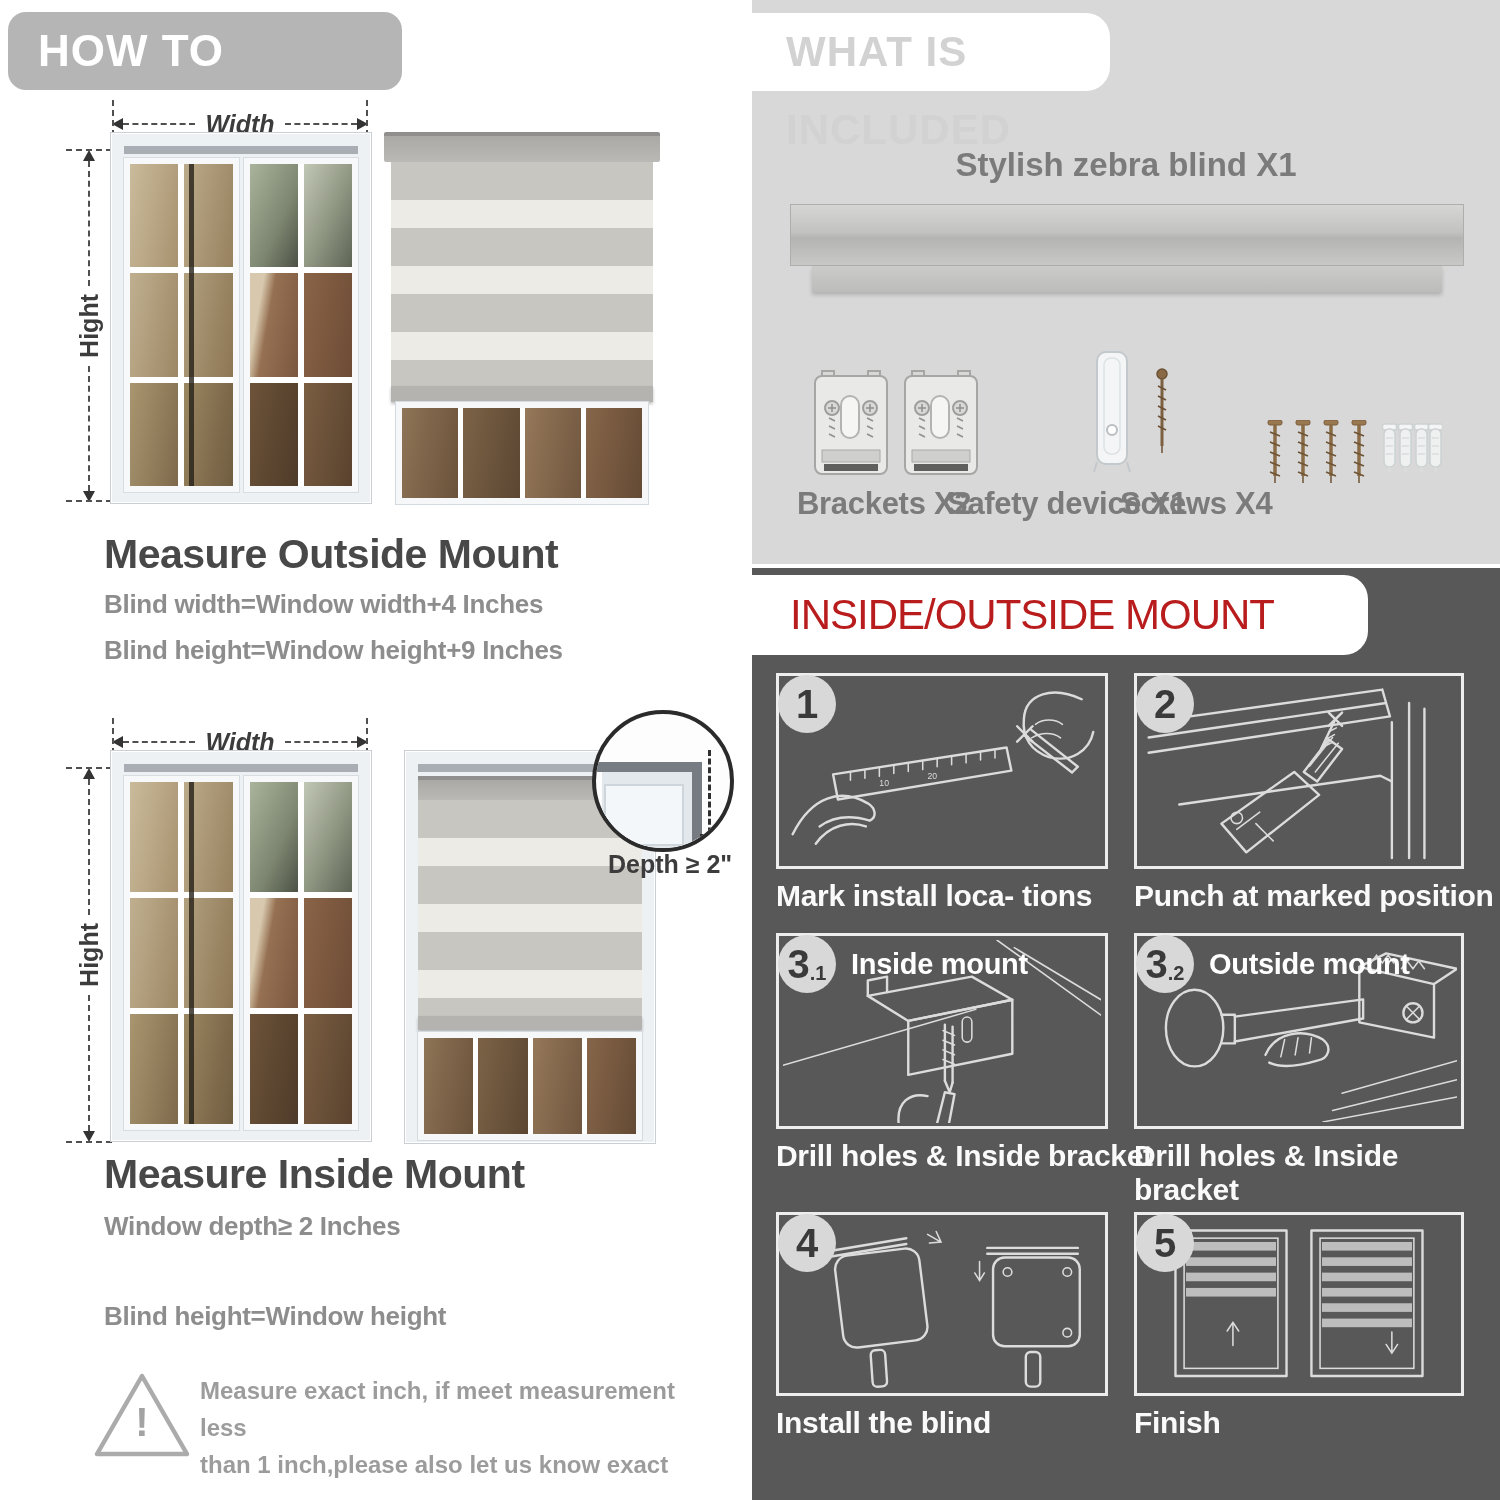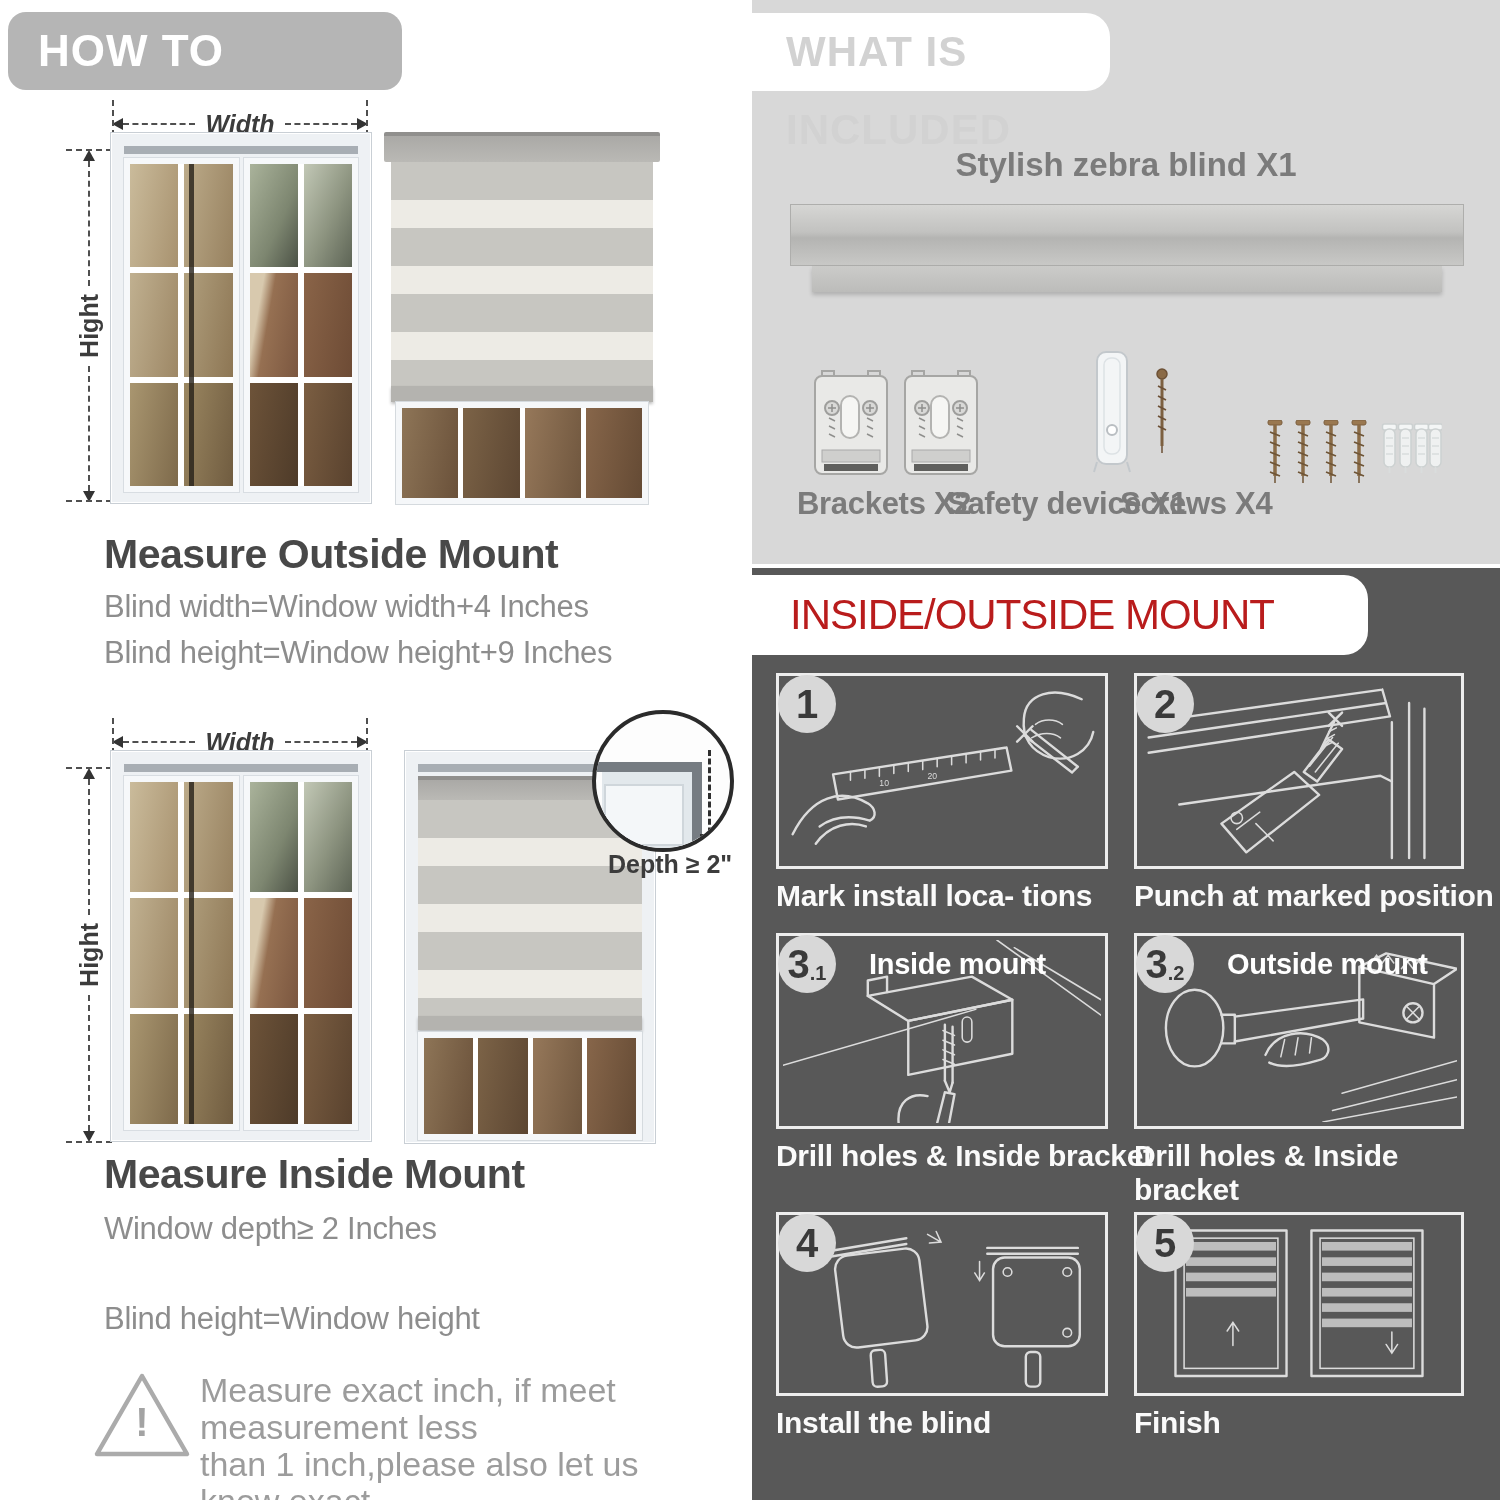--- a/index.html
+++ b/index.html
@@ -53,22 +53,22 @@
 
   
   .zstripes{background:repeating-linear-gradient(180deg,#c7c6c1 0 38px,#edebe5 38px 66px);}
   .cassette{background:linear-gradient(180deg,#908f8d 0 4px,#aaa9a6 4px,#bab9b5);}
   .rail{background:#b4b3af;box-shadow:0 2px 3px rgba(0,0,0,.25);}
   .minwin{border:6px solid #f5f7f9;outline:1px solid #d5dade;background:#fff;
     display:grid;grid-template-columns:1fr 1fr 1fr 1fr;gap:5px;}
 
   
   .heading{font-size:41px;font-weight:bold;color:#484848;letter-spacing:-0.5px;}
-  .bodyline{font-size:31px;font-weight:normal;color:#8d8d8d;letter-spacing:-0.3px;}
-  .warntext{font-size:34px;font-weight:normal;color:#9c9c9c;line-height:37px;}
+  .bodyline{font-size:26px;font-weight:bold;color:#8d8d8d;letter-spacing:-0.3px;}
+  .warntext{font-size:24px;font-weight:bold;color:#9c9c9c;line-height:37px;}
   .depthlbl{font-size:25px;font-weight:bold;color:#3c3c3c;}
 
   
   .depthcircle{width:142px;height:142px;border-radius:50%;border:4px solid #2b2b2b;background:#fdfdfd;overflow:hidden;}
   .dc-light{position:absolute;left:6px;top:58px;width:96px;height:80px;background:#e2e8ec;}
   .dc-hbar{position:absolute;left:0px;top:48px;width:104px;height:10px;background:#767c82;}
   .dc-vbar{position:absolute;left:96px;top:48px;width:10px;height:94px;background:#767c82;}
   .dc-sub{position:absolute;left:8px;top:70px;width:76px;height:58px;background:#f4f7f9;border:2px solid #cfd6db;}
   .dc-dash{position:absolute;left:112px;top:36px;height:92px;border-left:3px dashed #2f2f2f;}
   .dc-dash2{position:absolute;left:104px;top:120px;width:18px;border-top:3px dashed #2f2f2f;}
@@ -89,21 +89,21 @@
   .iom-rect{left:0;top:7px;width:616px;height:80px;background:#fff;border-radius:0 24px 24px 0;}
   .iom-rect span{display:block;line-height:80px;padding-left:38px;font-size:42px;font-weight:normal;
     color:#b91c1c;letter-spacing:-1px;}
 
   
   .steppanel{border:3px solid #ededed;background:#585858;}
   .badge{position:absolute;left:-1px;top:-1px;width:58px;height:58px;border-radius:50%;background:#d8d8d8;
     color:#3a3a3a;display:flex;align-items:center;justify-content:center;font-weight:bold;}
   .badge .n{font-size:40px;}
   .badge .s{font-size:20px;transform:translateY(9px);}
-  .steptitle{position:absolute;left:90px;top:12px;font-size:29px;font-weight:bold;color:#fff;letter-spacing:-0.3px;}
+  .steptitle{position:absolute;left:72px;top:12px;font-size:29px;font-weight:bold;color:#fff;letter-spacing:-0.3px;}
   .caption{font-size:30px;font-weight:bold;color:#fafafa;letter-spacing:-0.3px;}
   .sketch{position:absolute;left:4px;top:4px;right:4px;bottom:4px;}
   svg .ln{fill:none;stroke:#dcdcdc;stroke-width:2.5;stroke-linecap:round;stroke-linejoin:round;}
   svg .thin{fill:none;stroke:#dcdcdc;stroke-width:1.6;stroke-linecap:round;}
 </style>
 </head>
 <body>
 
 <div id="canvas">
 

